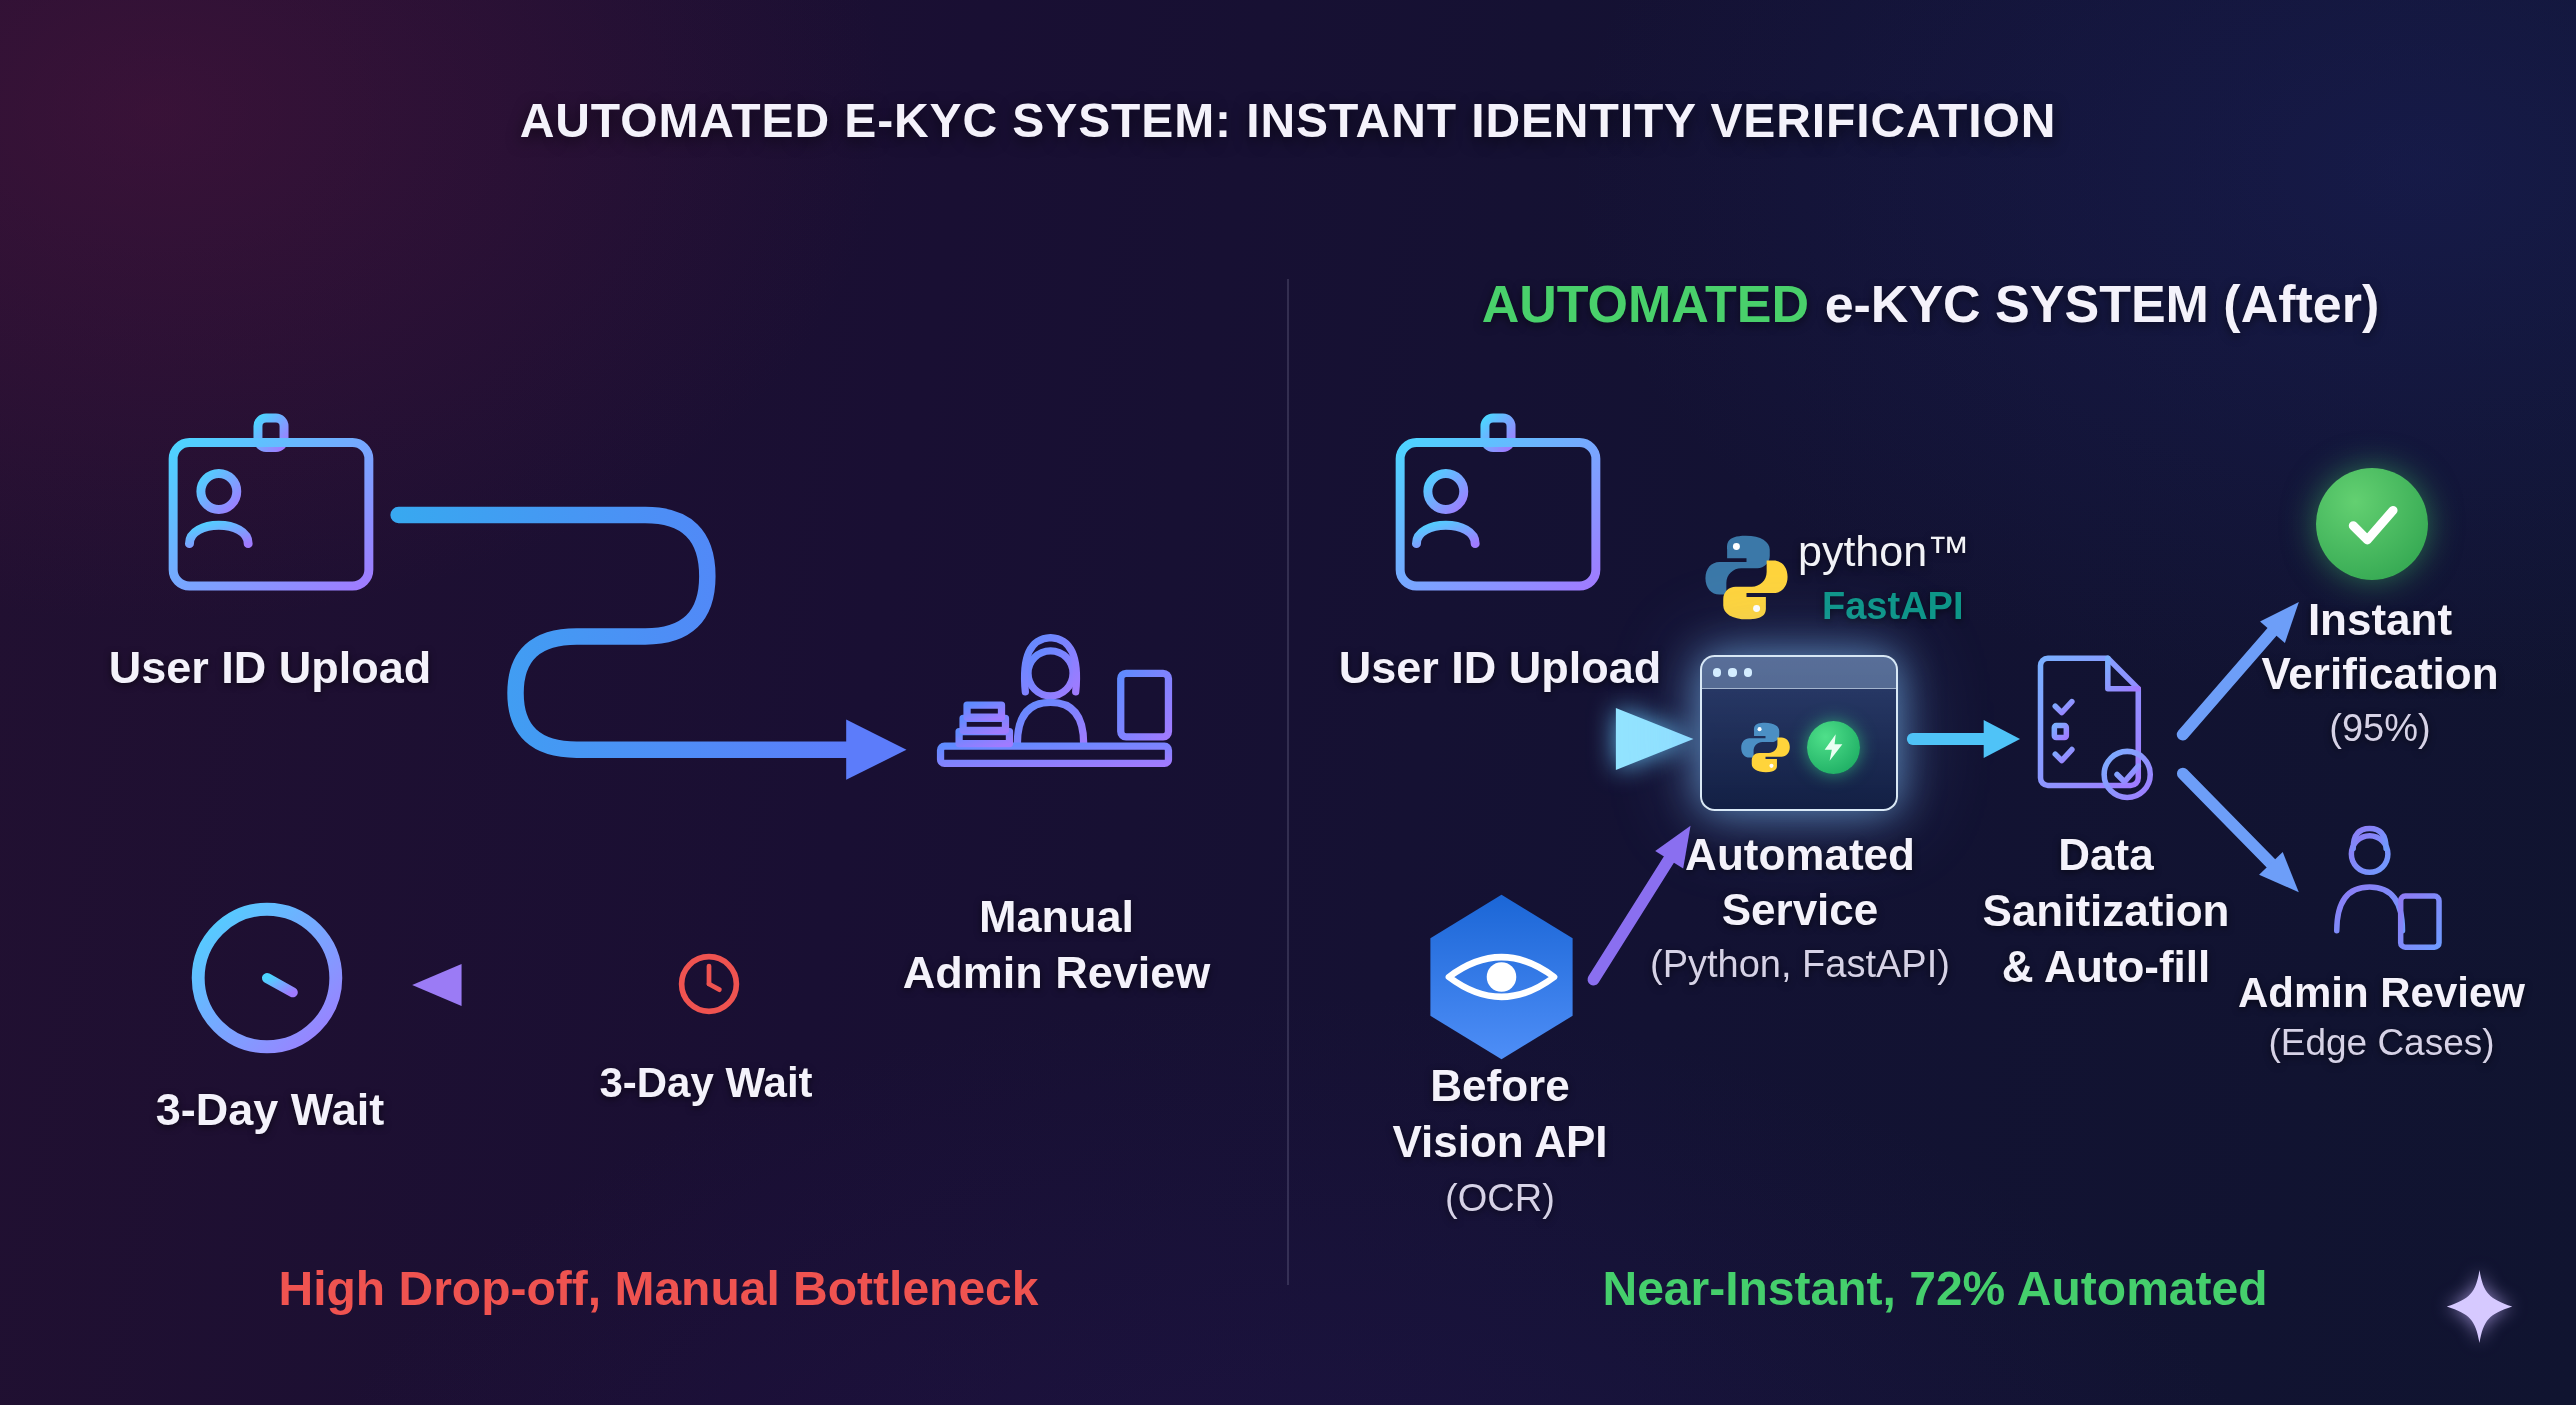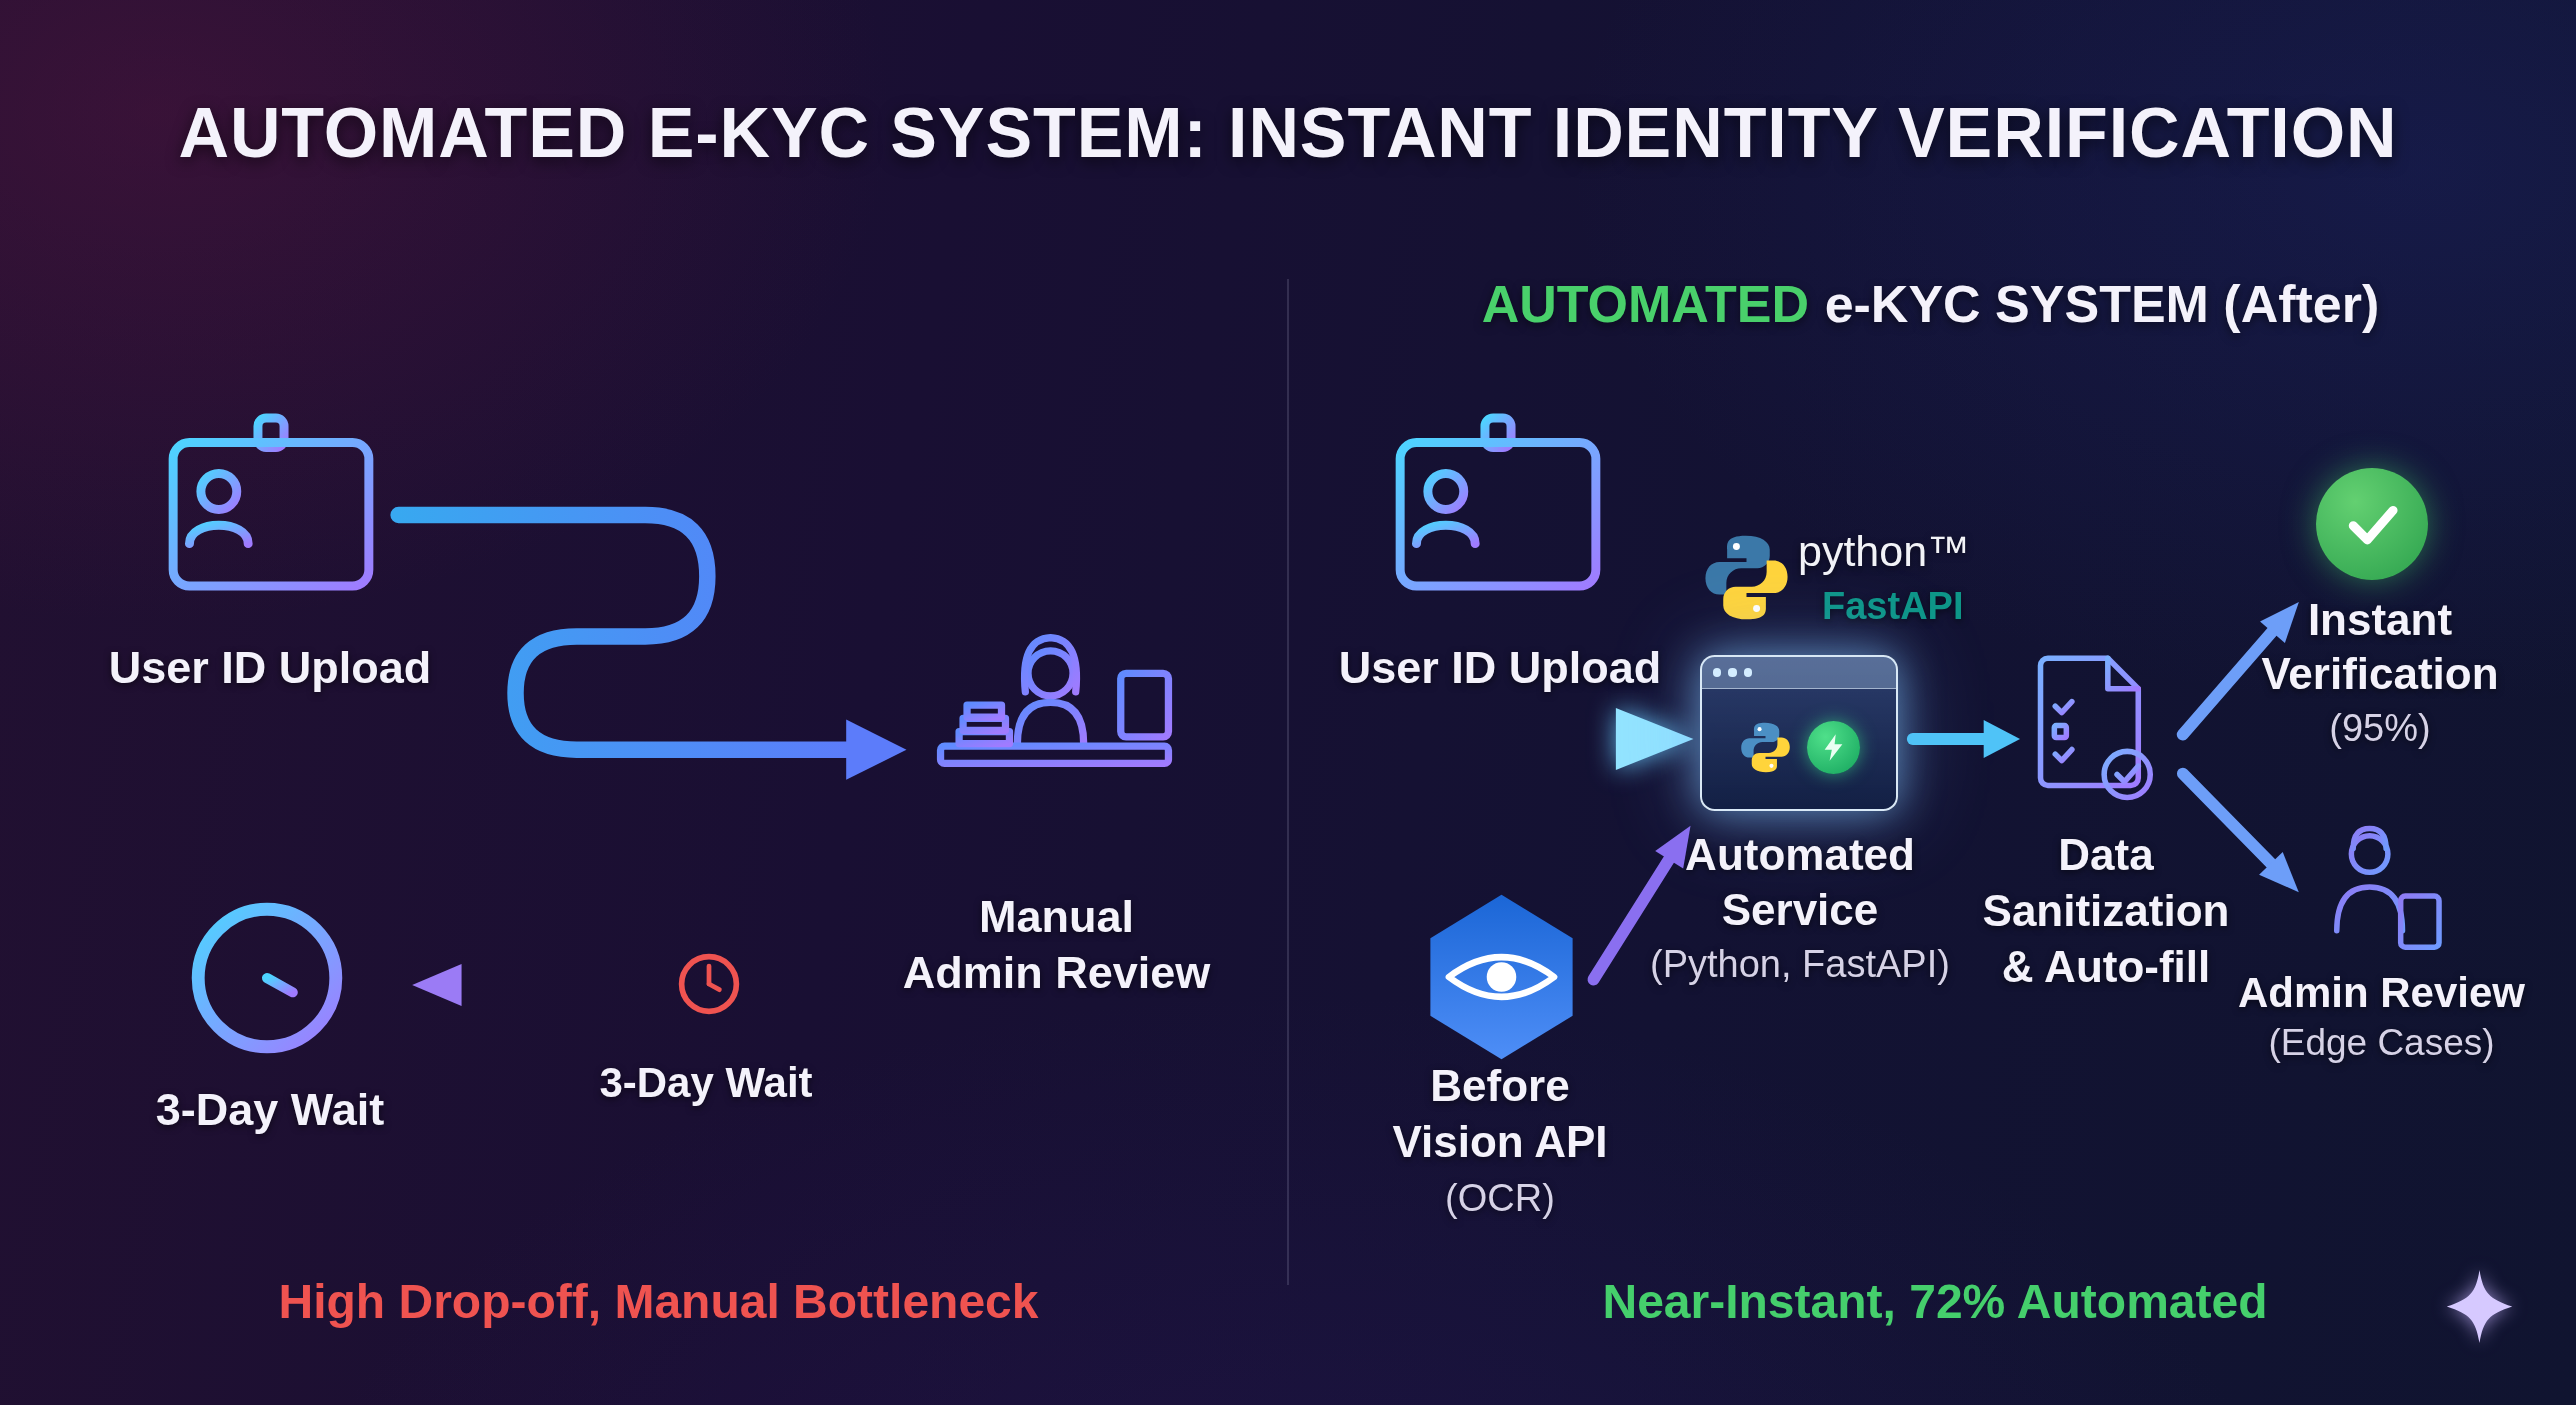--- a/index.html
+++ b/index.html
@@ -6,31 +6,31 @@
   .stage{
     position:relative;width:2576px;height:1405px;overflow:hidden;
     font-family:"Liberation Sans","DejaVu Sans",sans-serif;color:#f4f2fb;
     background:
       radial-gradient(1189px 823px at 6% 8%, rgba(96,22,66,0.38), transparent 62%),
       radial-gradient(1372px 869px at 94% 12%, rgba(34,44,130,0.28), transparent 62%),
       radial-gradient(1555px 1006px at 50% 118%, rgba(46,24,96,0.34), transparent 66%),
       linear-gradient(100deg,#221031 0%,#190f33 35%,#131233 65%,#101430 100%);
   }
   .abs{position:absolute;}
-  .title{top:93px;left:0;width:2576px;text-align:center;font-size:70px;font-weight:800;
+  .title{top:93px;left:0;width:2576px;text-align:center;font-size:48px;font-weight:800;
     letter-spacing:0.9px;text-shadow:0 3.7px 14.6px rgba(0,0,0,.6);}
   .heading{top:274px;font-size:52px;font-weight:700;text-align:center;text-shadow:0 2.7px 9.1px rgba(0,0,0,.5);}
   .heading-left{left:55px;width:1189px;}
   .heading-right{left:1336px;width:1189px;}
   .accent-purple{color:#b06df5;margin-right:.3em;}
   .accent-green{color:#49d06b;margin-right:.3em;}
   .lbl{position:absolute;text-align:center;font-weight:600;color:#f4f2fb;text-shadow:0 1.8px 7.3px rgba(0,0,0,.55);}
   .sub{font-weight:400;color:#d6d2e6;}
   .divider{left:1287px;top:279px;width:1.8px;height:1006px;background:rgba(205,205,235,.16);}
-  .footer{top:1261px;font-size:48px;font-weight:700;text-align:center;margin-top:13px;}
+  .footer{top:1261px;font-size:48px;font-weight:700;text-align:center;}
   .footer-left{left:73px;width:1171px;color:#ef5350;}
   .footer-right{left:1336px;width:1198px;color:#45cf6c;}
   svg{display:block;overflow:visible;}
   .glow-arrow{filter:drop-shadow(0 0 12.8px rgba(110,205,255,.85));}
   .service-box{left:1700px;top:655px;width:194px;height:152px;border-radius:14.6px;
     border:2.7px solid rgba(228,243,255,.95);
     background:linear-gradient(180deg, rgba(86,134,205,.38), rgba(19,33,70,.92));
     box-shadow:0 0 42px rgba(132,200,255,.6),0 0 91px rgba(120,180,255,.32);}
   .service-chrome{height:31px;display:flex;align-items:center;gap:7.3px;padding-left:11px;
     background:rgba(192,226,255,.3);border-bottom:1.8px solid rgba(228,243,255,.55);

